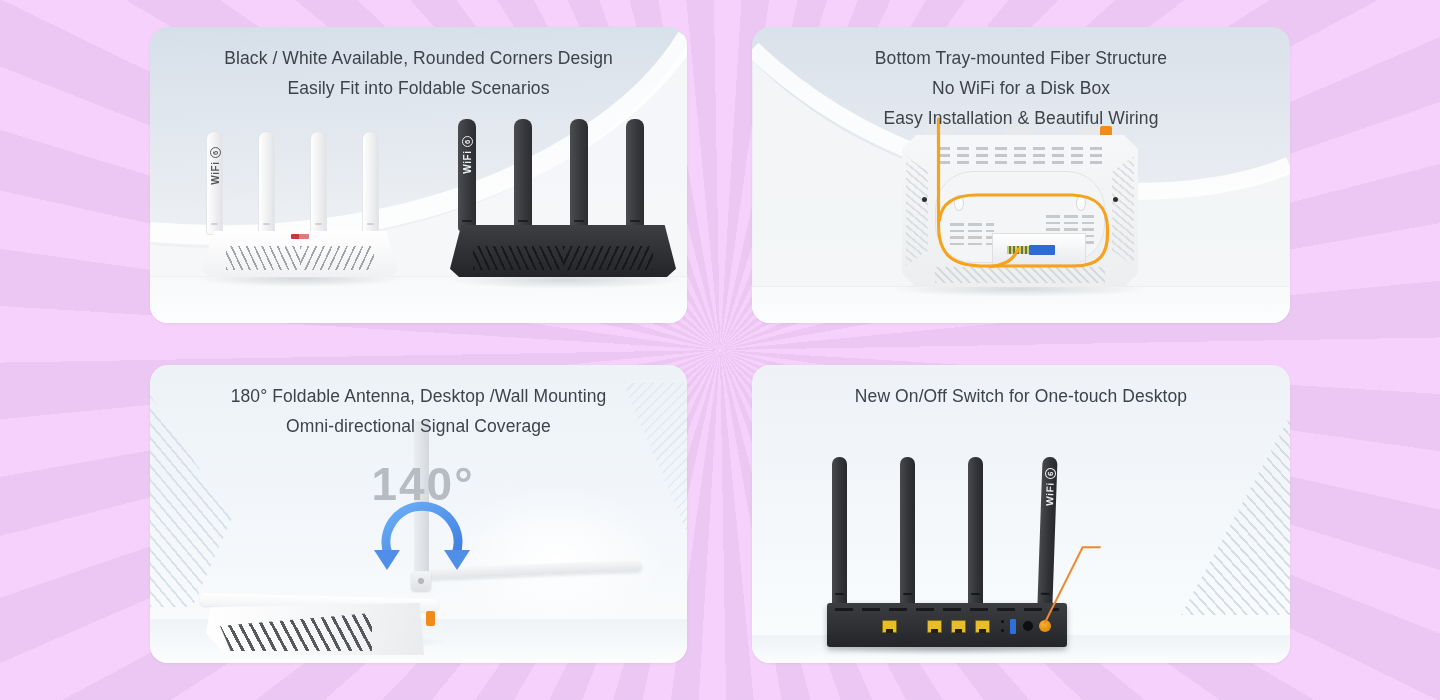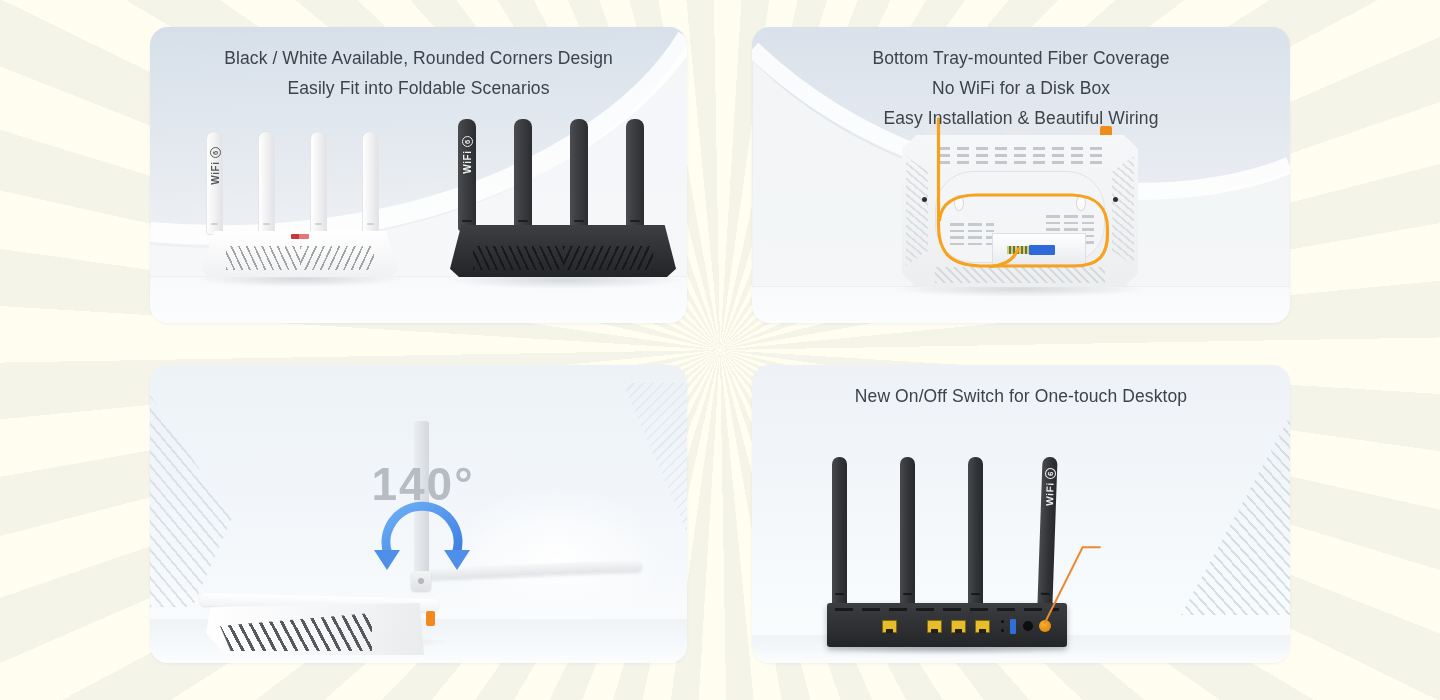--- a/index.html
+++ b/index.html
@@ -1,20 +1,20 @@
 <!DOCTYPE html>
 <html><head>
 <meta charset="utf-8">
 <style>
   * { margin:0; padding:0; box-sizing:border-box; }
   html,body { width:1440px; height:700px; overflow:hidden;
     font-family:"Liberation Sans", sans-serif; background:#ffffff; }
 
   
-  .page { position:relative; width:1440px; height:700px; background:#fef9c3; }
+  .page { position:relative; width:1440px; height:700px; background:#d946ef; }
   .page::before { content:""; position:absolute; inset:-400px;
     background: repeating-conic-gradient(from 8deg at 50% 50%,
       #ffffff 0deg 4.5deg, #f1f2f4 4.5deg 9deg);
     opacity:.75; pointer-events:none; }
 
   .grid { position:absolute; left:150px; top:27px; width:1140px; height:636px;
     display:grid; grid-template-columns:537px 538px; grid-template-rows:296px 298px;
     column-gap:65px; row-gap:42px; }
 
   .card { position:relative; border-radius:18px; overflow:hidden;
@@ -255,21 +255,21 @@
       </div>
     </div>
 
     <div class="card card-2">
       <svg class="layer" viewBox="0 0 537 296">
         <path d="M0,34 C90,122 220,178 400,172 C450,170 500,160 537,144 L537,296 L0,296 Z" fill="#f3f5f7" opacity="0.95"></path>
         <path d="M0,22 C95,112 230,170 405,164 C462,162 510,150 537,138" fill="none" stroke="#ffffff" stroke-width="17" opacity="0.85"></path>
       </svg>
       <div class="floor-t" style="height:36px"></div>
       <div class="card-title">
-        <div class="line">Bottom Tray-mounted Fiber Coverage</div>
+        <div class="line">Bottom Tray-mounted Fiber Structure</div>
         <div class="line">No WiFi for a Disk Box</div>
         <div class="line">Easy Installation &amp; Beautiful Wiring</div>
       </div>
 
       <div class="shadow-ellipse" style="left:140px;bottom:26px;width:256px;height:16px;z-index:2"></div>
 
       <div class="device">
         <div class="foot" style="left:24px"></div>
         <div class="foot" style="left:104px"></div>
         <div class="foot" style="left:178px"></div>
@@ -310,20 +310,24 @@
                  C355,180 344,169 320,168 L224,168 C203,168 189,175 187,193" fill="none" stroke="#f6a21c" stroke-width="3.2" stroke-linecap="round"></path>
         <path d="M238,239.5 C254,238 260,232 263,227 L266,222" fill="none" stroke="#f6a21c" stroke-width="3.2" stroke-linecap="round"></path>
       </svg>
     </div>
 
     <div class="card card-3">
       <div class="tex tex-left"></div>
       <div class="tex tex-right3"></div>
       <div class="softblob"></div>
       <div class="floor-b"></div>
+      <div class="card-title">
+        <div class="line">180° Foldable Antenna, Desktop /Wall Mounting</div>
+        <div class="line">Omni-directional Signal Coverage</div>
+      </div>
 
       <div class="angle-label">140°</div>
       <div class="v-antenna"></div>
 
       <svg class="layer" viewBox="0 0 537 296" style="z-index:4">
         <defs>
           <linearGradient id="arrblue" x1="0" y1="0" x2="1" y2="1">
             <stop offset="0" stop-color="#6db0f6"></stop>
               <stop offset="1" stop-color="#3f7fe0"></stop>
           </linearGradient>

